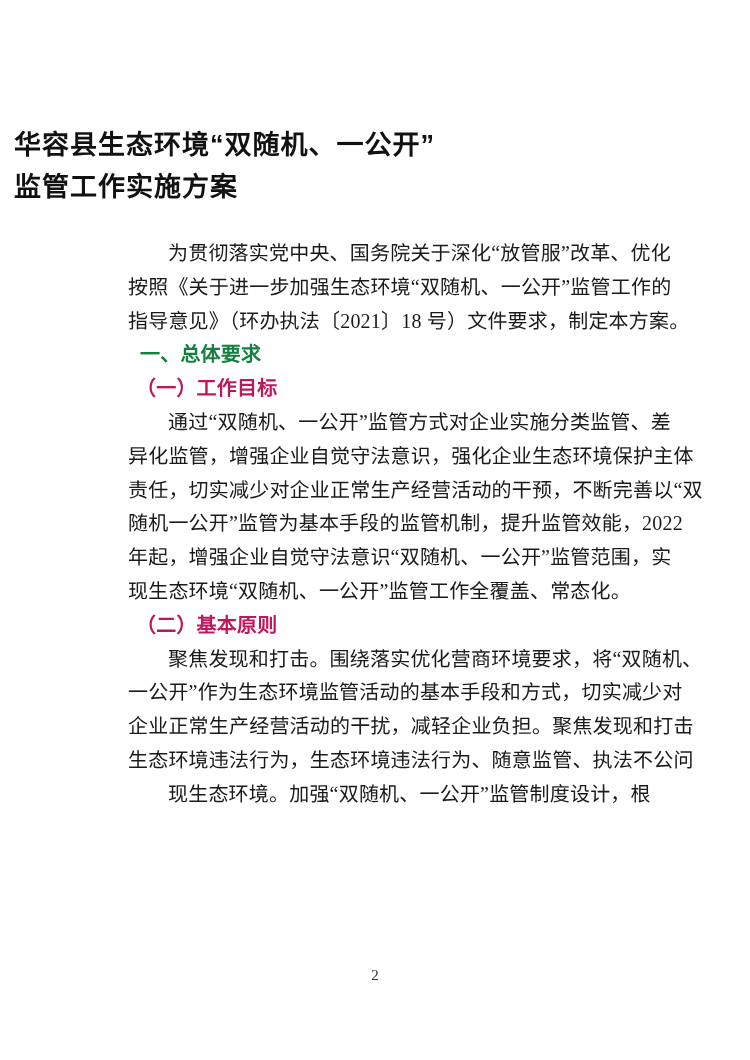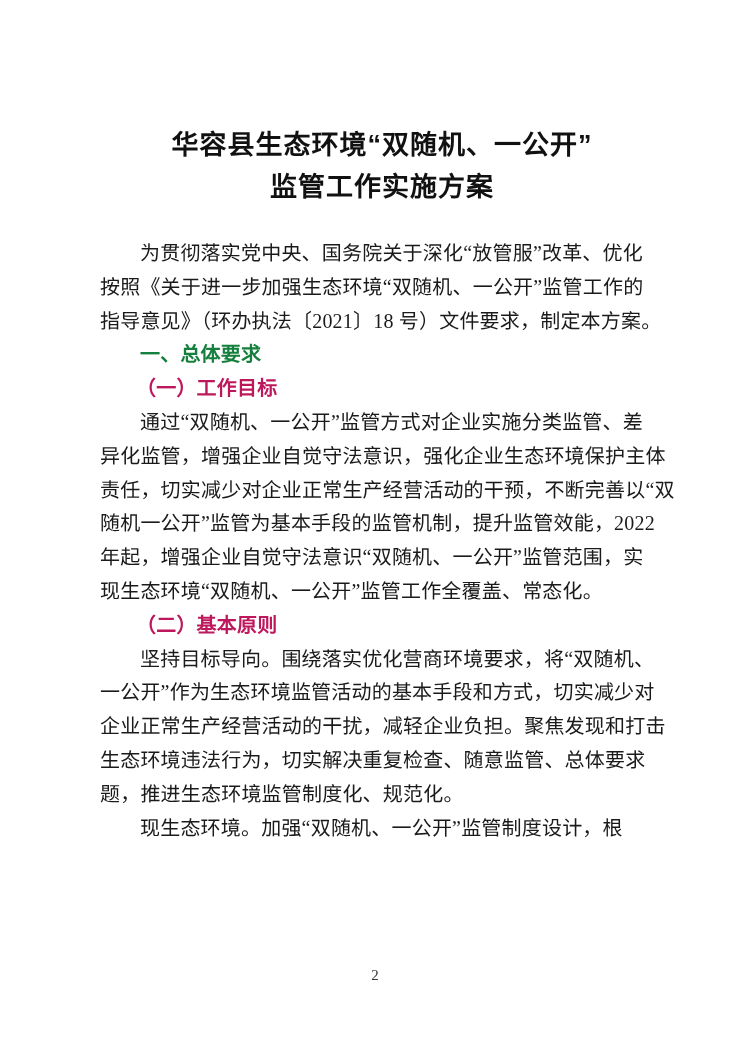--- a/index.html
+++ b/index.html
@@ -14,41 +14,41 @@
     background: #ffffff;
     overflow: hidden;
     color: #1a1a1a;
     font-family: "Liberation Serif", "DejaVu Serif", serif;
   }
   .doc-title {
     position: absolute;
     top: 124px;
     left: 0;
     right: 0;
-    text-align: center;
     font-family: "Liberation Sans", "DejaVu Sans", sans-serif;
     font-weight: bold;
     font-size: 27px;
     line-height: 42px;
     letter-spacing: 1px;
     color: #111111;
     padding-left: 14px;
   }
   .doc-body {
     position: absolute;
     top: 237px;
     left: 100px;
     width: 575px;
     font-size: 20px;
     line-height: 33.8px;
     letter-spacing: 0.2px;
     color: #1a1a1a;
   }
   .doc-body .line {
     white-space: pre;
+    margin-left: 28px;
   }
   .doc-body .line.first {
     text-indent: 40px;
   }
   .doc-body .h1 {
     font-family: "Liberation Sans", "DejaVu Sans", sans-serif;
     font-weight: bold;
     text-indent: 40px;
     white-space: pre;
     color: #15803d;
@@ -92,25 +92,24 @@
       <div class="para">
         <div class="line first">通过“双随机、一公开”监管方式对企业实施分类监管、差</div>
         <div class="line">异化监管，增强企业自觉守法意识，强化企业生态环境保护主体</div>
         <div class="line">责任，切实减少对企业正常生产经营活动的干预，不断完善以“双</div>
         <div class="line">随机一公开”监管为基本手段的监管机制，提升监管效能，2022</div>
         <div class="line">年起，增强企业自觉守法意识“双随机、一公开”监管范围，实</div>
         <div class="line">现生态环境“双随机、一公开”监管工作全覆盖、常态化。</div>
       </div>
       <div class="h2">（二）基本原则</div>
       <div class="para">
-        <div class="line first">坚持目标导向。围绕落实优化营商环境要求，将“双随机、</div>
+        <div class="line first">聚焦发现和打击。围绕落实优化营商环境要求，将“双随机、</div>
         <div class="line">一公开”作为生态环境监管活动的基本手段和方式，切实减少对</div>
         <div class="line">企业正常生产经营活动的干扰，减轻企业负担。聚焦发现和打击</div>
-        <div class="line">生态环境违法行为，切实解决重复检查、随意监管、总体要求</div>
-        <div class="line">题，推进生态环境监管制度化、规范化。</div>
+        <div class="line">生态环境违法行为，生态环境违法行为、随意监管、执法不公问</div>
       </div>
       <div class="para">
         <div class="line first">现生态环境。加强“双随机、一公开”监管制度设计，根</div>
       </div>
     </div>
 
   <div class="page-number">2</div>
 
 </div>
 

